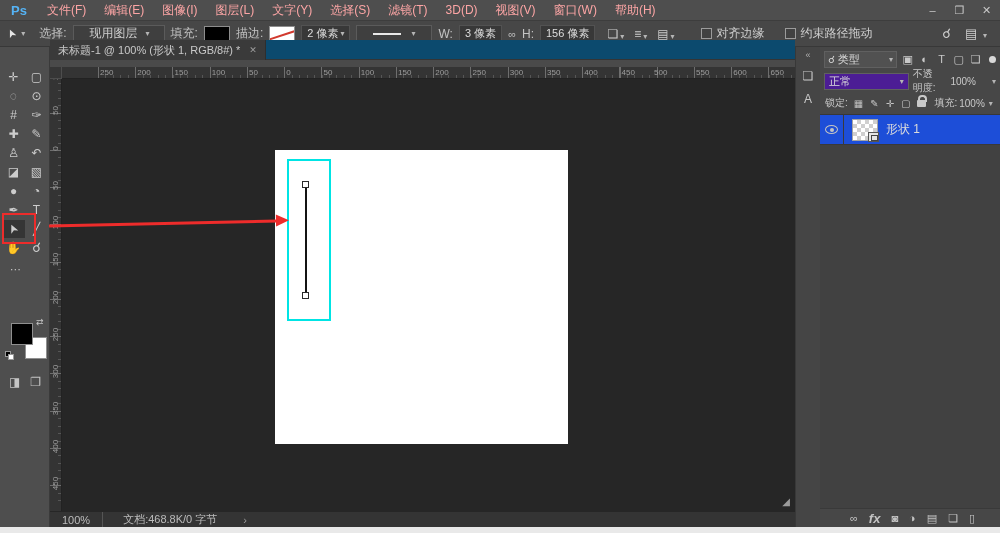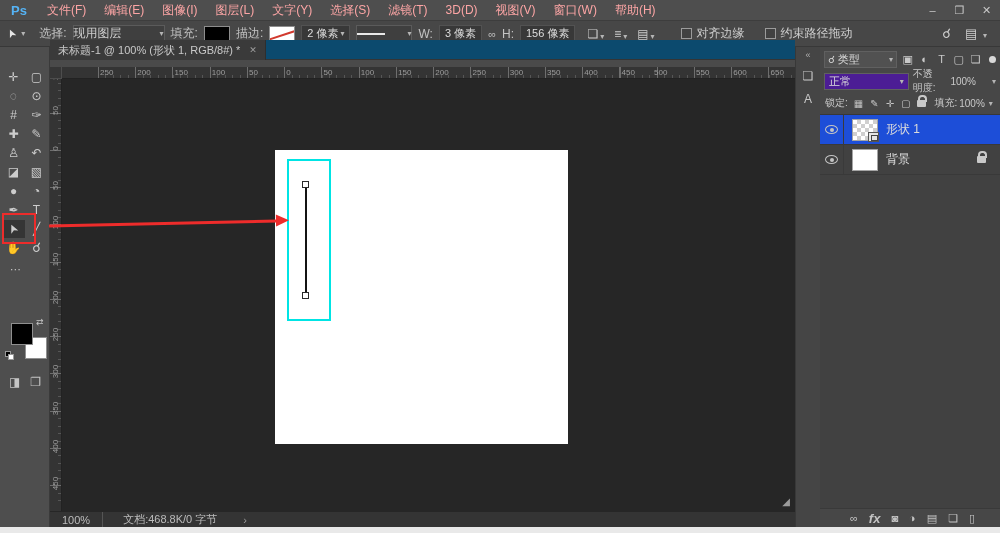--- a/index.html
+++ b/index.html
@@ -13,21 +13,21 @@
   #ps-logo{color:#55b3f5;font-weight:bold;font-size:13px;padding:0 11px}
   #menu-items{display:flex;align-items:center}
   .menu-item{padding:0 9px;color:#fca5a5;cursor:default;white-space:nowrap}
   #win-controls{margin-left:auto;display:flex}
   .winbtn{width:27px;text-align:center;color:#c9c9c9;font-size:11px}
 
   
   #optionsbar{position:absolute;left:0;top:21px;width:1000px;height:26px;background:#474747;border-bottom:1px solid #383838;
               display:flex;align-items:center;gap:6px;padding:0 7px;font-size:12px;color:#cfcfcf;white-space:nowrap}
   .olabel{color:#c3c3c3}
-  .ctl{background:#3f3f3f;border:1px solid #5b5b5b;height:18px;display:inline-flex;align-items:center;gap:20px;padding:0 0}
+  .ctl{background:#3f3f3f;border:1px solid #5b5b5b;height:18px;display:inline-flex;align-items:center;gap:8px;padding:0 16px}
   .dd{font-size:8px;color:#b5b5b5;margin-left:2px}
   #toolpreset{display:flex;align-items:center;gap:3px;margin-right:8px}
   #toolpreset .arrowglyph{display:inline-block;transform:rotate(-115deg);font-size:11px;color:#e6e6e6}
   .swatch{width:26px;height:15px;border:1px solid #8d8d8d;display:inline-block}
   #stroke-swatch{background:#fff;position:relative;overflow:hidden}
   #stroke-swatch::after{content:"";position:absolute;left:-4px;top:6px;width:40px;height:2px;background:#d23a2e;transform:rotate(-18deg)}
   .valfield{background:#383838;border:1px solid #525252;height:17px;padding:0 5px;display:inline-flex;align-items:center;font-size:11px;color:#ddd}
   #stroke-style-line{width:28px;height:2px;background:#e8e8e8;display:inline-block}
   #ops-icons{display:flex;gap:10px;margin:0 6px}
   .opicon{font-size:12px;color:#cdcdcd;display:inline-flex;align-items:flex-end}
@@ -423,28 +423,20 @@
   <div id="layers-list" data-name="layers-list">
     <div class="layer-row selected" data-name="layer-row-shape-1">
       <span class="eye-col" data-name="visibility-cell">
           <span class="eye" data-name="eye-icon"></span>
         </span>
       <span class="thumb checker" data-name="layer-thumbnail">
           <span class="badge" data-name="shape-layer-badge-icon"></span>
         </span>
       <span data-name="layer-name">形状 1</span>
     </div>
-    <div class="layer-row" data-name="layer-row-background">
-      <span class="eye-col" data-name="visibility-cell">
-          <span class="eye" data-name="eye-icon"></span>
-        </span>
-      <span class="thumb white" data-name="layer-thumbnail"></span>
-      <span data-name="layer-name">背景</span>
-      <span class="padlock layer-lock" data-name="lock-icon"></span>
-    </div>
   </div>
   <div id="panel-bottom" data-name="layers-panel-footer">
       <span data-name="link-layers-icon" class="pb">∞</span>
       <span data-name="layer-effects-icon" class="pb">fx</span>
       <span data-name="layer-mask-icon" class="pb">◙</span>
       <span data-name="adjustment-layer-icon" class="pb">◑</span>
       <span data-name="layer-group-icon" class="pb">▤</span>
       <span data-name="new-layer-icon" class="pb">❏</span>
       <span data-name="delete-layer-icon" class="pb">▯</span>
     </div>

